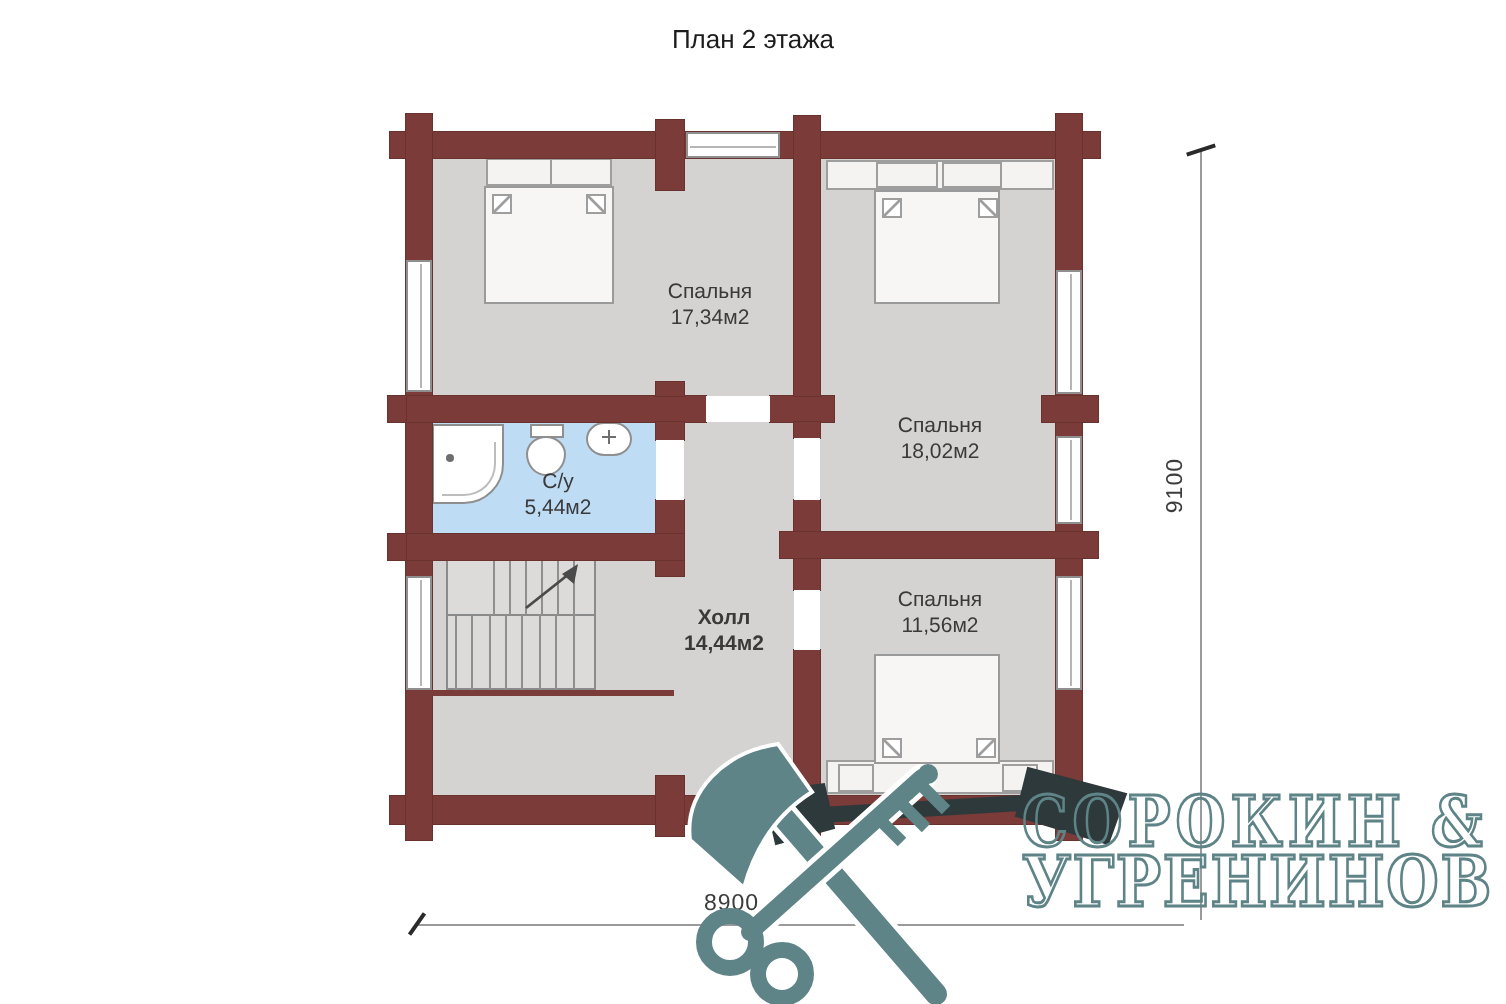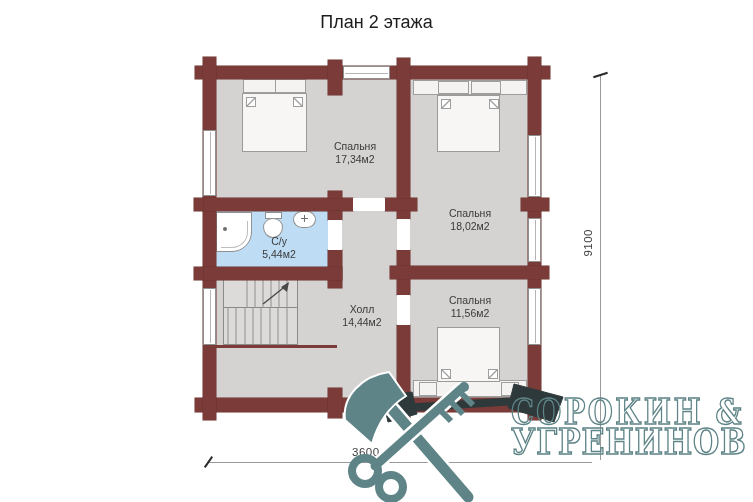--- a/index.html
+++ b/index.html
@@ -13,21 +13,21 @@
   .rail{background:#7b3b38;}
   .window{background:#fff;border:1px solid #8f8f8f;box-sizing:border-box;}
   .window.v::before{content:"";position:absolute;left:50%;top:1px;bottom:1px;width:1px;background:#b5b5b5;}
   .window.h::before{content:"";position:absolute;top:50%;left:1px;right:1px;height:1px;background:#b5b5b5;}
   .door-gap{background:#fff;}
   .furn{background:#f4f3f1;border:1px solid #9e9e9e;box-sizing:border-box;}
   .bed{background:#f7f6f4;border:1px solid #9a9a9a;box-sizing:border-box;}
   .pillow{width:10px;height:10px;border:1px solid #9e9e9e;box-sizing:border-box;
           background:linear-gradient(135deg,transparent 42%,#9e9e9e 46%,#9e9e9e 54%,transparent 58%),#fff;}
   .room-label{color:#3a3a3a;font-size:10.5px;line-height:1.2;text-align:center;}
-  .title{width:753px;text-align:center;color:#1c1c1c;font-size:18px;}
+  .title{width:753px;text-align:center;color:#1c1c1c;font-size:13px;}
   .dim-line{background:#9a9a9a;}
   .dim-tick{background:#2a2a2a;height:2px;}
   .dim-label{color:#3c3c3c;font-size:11.5px;letter-spacing:.5px;}
   .dim-label.vert{writing-mode:vertical-rl;transform:rotate(180deg);}
   
   .wm-line{color:#5e8487;line-height:1;white-space:nowrap;transform-origin:left top;}
   .wm-slab{font-family:"DejaVu Serif",serif;font-weight:bold;}
   @supports (-webkit-text-stroke:1px #000){
     .wm-outline{-webkit-text-stroke:1.5px #5e8487;-webkit-text-fill-color:transparent;}
   }
@@ -150,31 +150,31 @@
     <div>18,02м2</div>
   </div>
   <div class="abs room-label" style="left:423px;top:294px;width:94px;">
     <div>Спальня</div>
     <div>11,56м2</div>
   </div>
   <div class="abs room-label" style="left:244px;top:235px;width:70px;">
     <div>С/у</div>
     <div>5,44м2</div>
   </div>
-  <div class="abs room-label" style="left:315px;top:303px;width:94px;">
+  <div class="abs room-label" style="left:315px;top:303px;width:94px;font-weight:bold;">
     <div>Холл</div>
     <div>14,44м2</div>
   </div>
 
   <div class="abs dim-line" style="left:600px;top:75px;width:1px;height:385px;"></div>
   <div class="abs dim-line" style="left:208px;top:462px;width:384px;height:1px;"></div>
   <div class="abs dim-tick" style="left:593px;top:74px;width:15px;transform:rotate(-18deg);"></div>
   <div class="abs dim-tick" style="left:202px;top:461px;width:13px;transform:rotate(-55deg);"></div>
   <div class="abs dim-label vert" style="left:582px;top:229px;">9100</div>
-  <div class="abs dim-label" style="left:352px;top:446px;">3600</div>
+  <div class="abs dim-label" style="left:352px;top:446px;">8900</div>
 
   <svg class="abs" style="left:332px;top:356px;" width="238" height="146" viewBox="0 0 238 146">
 
     <g fill="#2e393b" stroke="#2e393b">
       <line x1="70" y1="52" x2="205" y2="44" stroke-width="8"></line>
       <path d="M50,40 L80,36 L85,58 L56,66 Z"></path>
       <path d="M182,28 L231,41 L222,66 L176,52 Z"></path>
     </g>
 
     <g>

